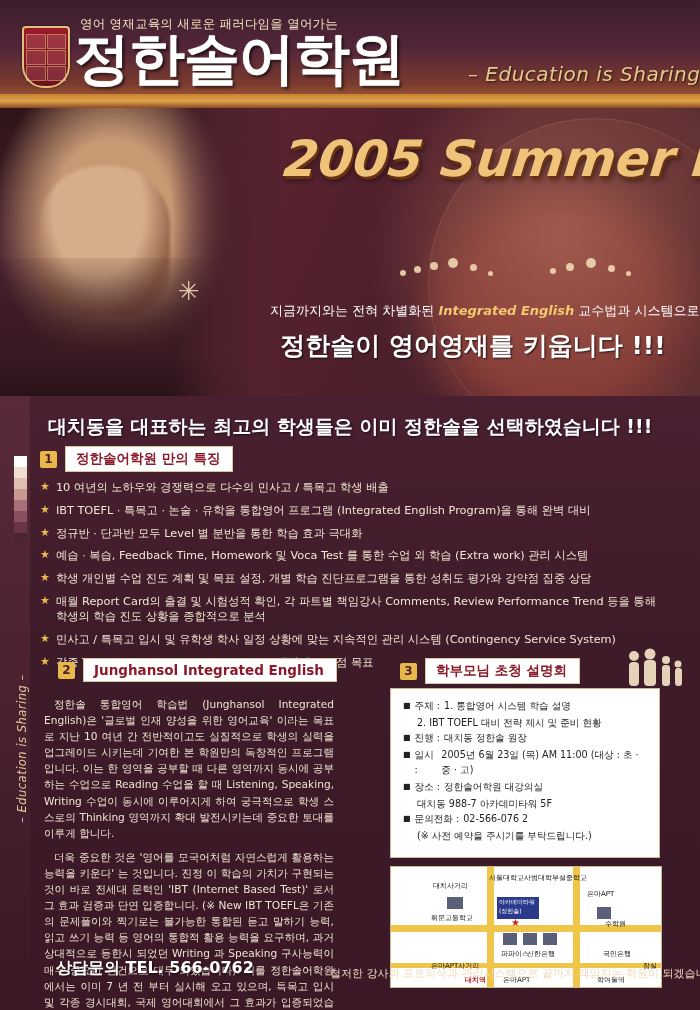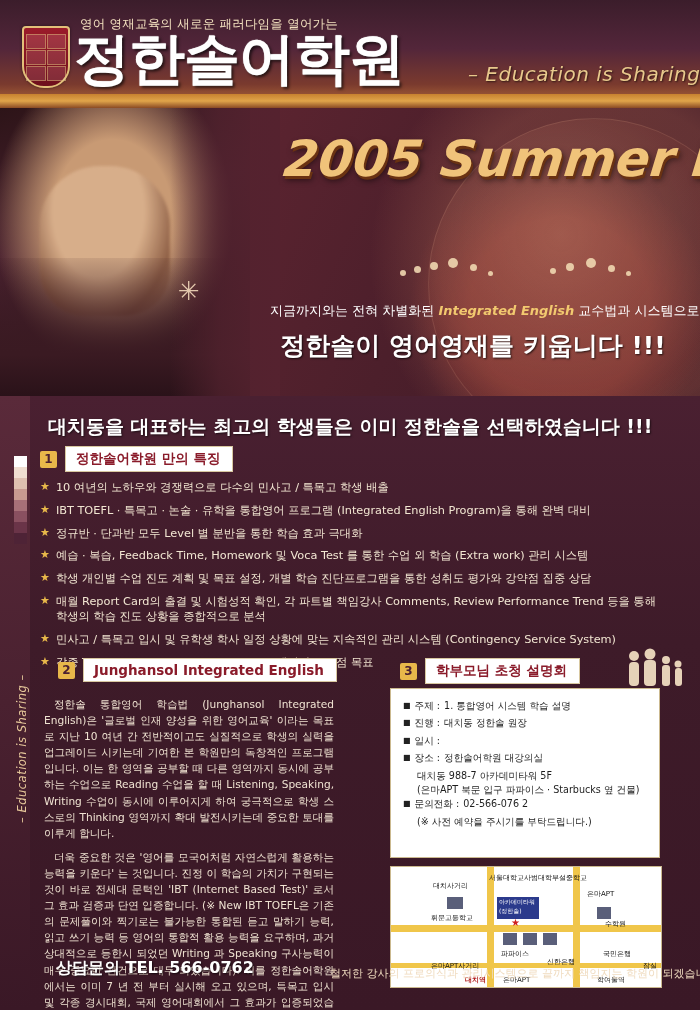--- a/index.html
+++ b/index.html
@@ -480,39 +480,40 @@
           <rect x="53" y="20" width="7" height="18" rx="3"></rect>
       </g>
     </svg>
 
     <div class="panel">
       <div class="row">
         <span class="sq">■</span>
         <span>주제 :</span>
         <span>1. 통합영어 시스템 학습 설명</span>
       </div>
+      <span class="ind">2. IBT TOEFL 대비 전략 제시 및 준비 현황</span>
 
       <div class="row">
         <span class="sq">■</span>
         <span>진행 :</span>
         <span>대치동 정한솔 원장</span>
       </div>
 
       <div class="row">
         <span class="sq">■</span>
         <span>일시 :</span>
+        <span>2005년 6월 23일 (목) AM 11:00  (대상 : 초 · 중 · 고)</span>
       </div>
 
       <div class="row">
         <span class="sq">■</span>
         <span>장소 :</span>
         <span>정한솔어학원 대강의실</span>
       </div>
       <span class="ind">대치동 988-7  아카데미타워 5F</span>
-      <span class="ind">(은마APT 북문 입구 파파이스 · Starbucks 옆 건물)</span>
 
       <div class="row">
         <span class="sq">■</span>
         <span>문의전화 :</span>
         <span>02-566-076     2</span>
       </div>
       <span class="ind">(※ 사전 예약을 주시기를 부탁드립니다.)</span>
     </div>
 
     <div class="map">
@@ -527,21 +528,21 @@
       <div class="blk" style="left:152px; top:66px; width:14px; height:12px;"></div>
       <div class="blk" style="left:206px; top:40px; width:14px; height:12px;"></div>
       <div class="blue" style="left:106px; top:30px; width:38px; height:20px;">아카데미타워(정한솔)</div>
 
       <div class="lbl" style="left:42px; top:14px;">대치사거리</div>
       <div class="lbl" style="left:98px; top:6px;">서울대학교사범대학부설중학교</div>
       <div class="lbl" style="left:196px; top:22px;">은마APT</div>
       <div class="lbl" style="left:214px; top:52px;">수학원</div>
       <div class="lbl" style="left:40px; top:46px;">휘문고등학교</div>
       <div class="lbl" style="left:110px; top:82px;">파파이스</div>
-      <div class="lbl" style="left:156px; top:82px;margin-top:8px;">신한은행</div>
+      <div class="lbl" style="left:136px; top:82px;">신한은행</div>
       <div class="lbl" style="left:212px; top:82px;">국민은행</div>
       <div class="lbl" style="left:8px; top:94px;margin-top:44px;">양재천</div>
       <div class="lbl" style="left:40px; top:94px;">은마APT사거리</div>
       <div class="lbl" style="left:252px; top:94px;">잠실</div>
       <div class="lbl red" style="left:46px; top:108px;">대치역</div>
       <div class="lbl" style="left:112px; top:108px;">은마APT</div>
       <div class="lbl" style="left:206px; top:108px;">학여울역</div>
       <div class="star2" style="left:120px; top:50px;">★</div>
     </div>
 

